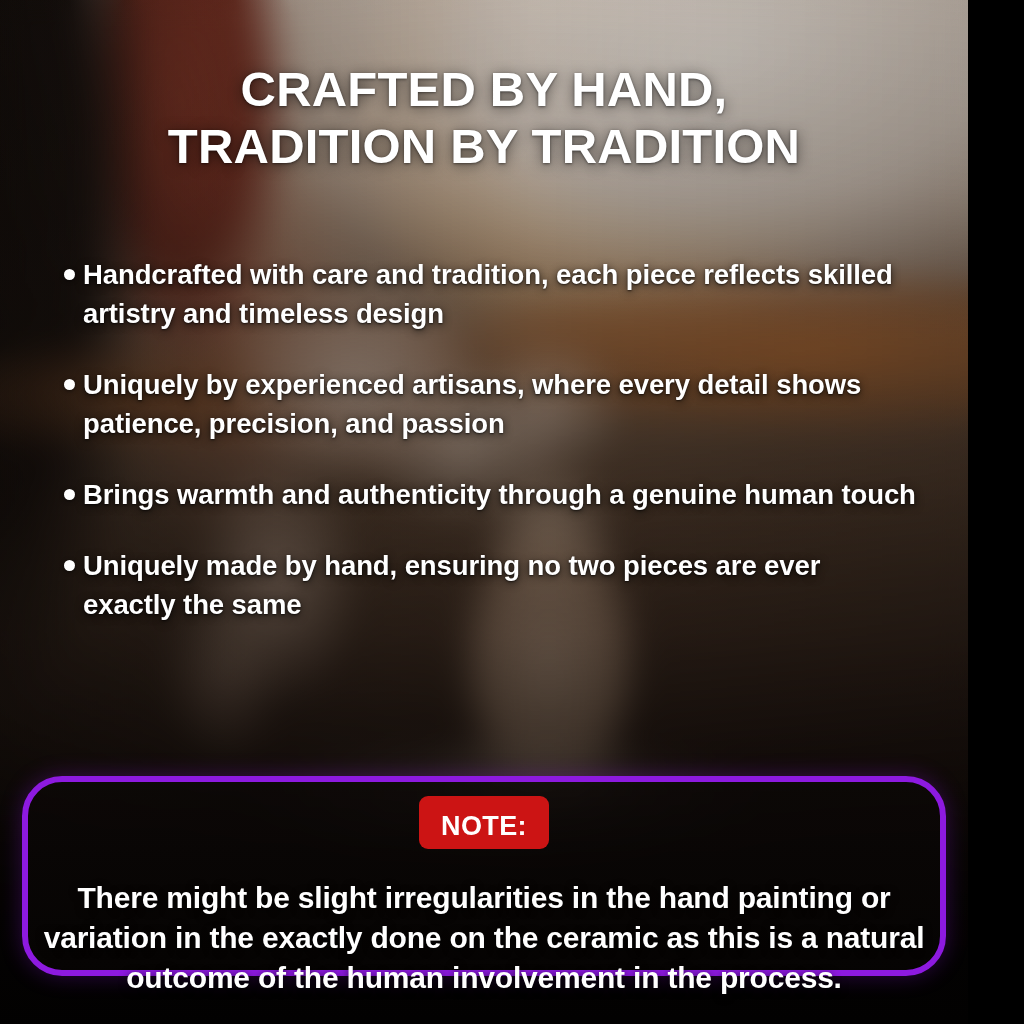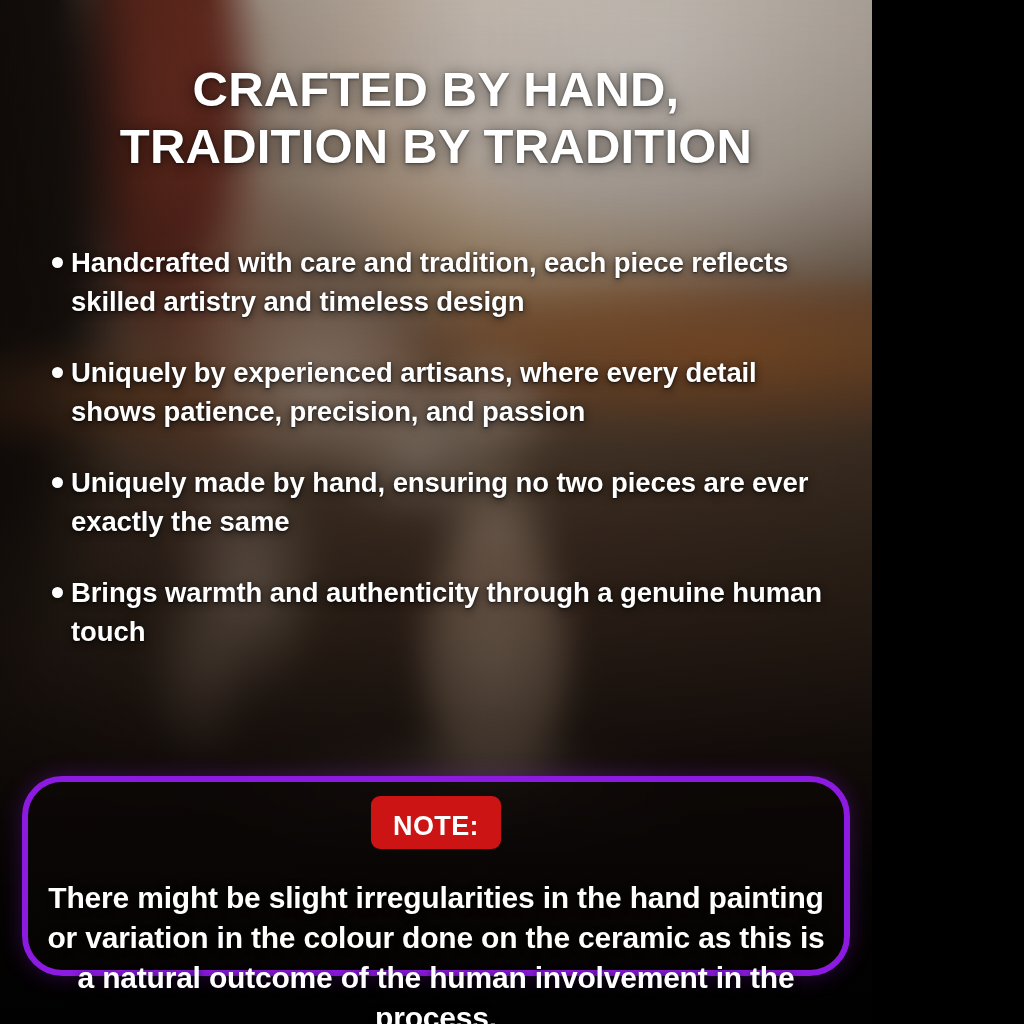--- a/index.html
+++ b/index.html
@@ -5,21 +5,21 @@
 <style>
   html, body {
     margin: 0;
     padding: 0;
     background: #000;
   }
   * { box-sizing: border-box; }
 
   .canvas {
     position: relative;
-    width: 872px;
+    width: 968px;
     height: 1024px;
     overflow: hidden;
     font-family: "Liberation Sans", sans-serif;
     background: #14532d;
   }
 
   
   .bg-photo {
     position: absolute;
     inset: 0;
@@ -211,40 +211,40 @@
     <div class="bg-scrim"></div>
   </div>
 
   <div class="content">
 
     <h1 class="headline">
       <span class="hl-line">CRAFTED BY HAND,</span>
       <span class="hl-line">TRADITION BY TRADITION</span>
     </h1>
 
-    <ul class="bullets" style="list-style:none;margin:0;padding:0;">
+    <ul class="bullets" style="list-style:none;margin:12px;padding:0;">
       <li class="bullet-item">
         <span class="bullet-dot"></span>
         <span class="bullet-text">Handcrafted with care and tradition, each piece reflects skilled artistry and timeless design</span>
       </li>
       <li class="bullet-item">
         <span class="bullet-dot"></span>
         <span class="bullet-text">Uniquely by experienced artisans, where every detail shows patience, precision, and passion</span>
       </li>
       <li class="bullet-item">
         <span class="bullet-dot"></span>
+        <span class="bullet-text">Brings warmth and authenticity through a genuine human touch</span>
+      </li>
+      <li class="bullet-item">
+        <span class="bullet-dot"></span>
         <span class="bullet-text">Uniquely made by hand, ensuring no two pieces are ever exactly the same</span>
-      </li>
-      <li class="bullet-item">
-        <span class="bullet-dot"></span>
-        <span class="bullet-text">Brings warmth and authenticity through a genuine human touch</span>
       </li>
     </ul>
 
     <div class="note-box">
       <div class="note-badge-wrap">
         <span class="note-badge">NOTE:</span>
       </div>
-      <p class="note-text">There might be slight irregularities in the hand painting or variation in the colour done on the ceramic as this is a natural outcome of the human involvement in the process.</p>
+      <p class="note-text">There might be slight irregularities in the hand painting or variation in the exactly done on the ceramic as this is a natural outcome of the human involvement in the process.</p>
     </div>
 
   </div>
 </div>
 
 </body></html>

